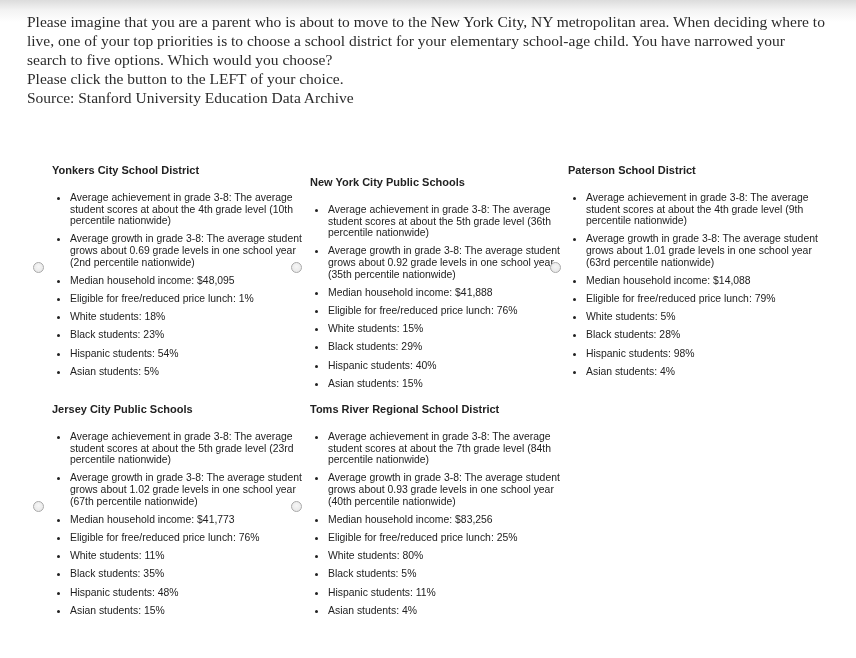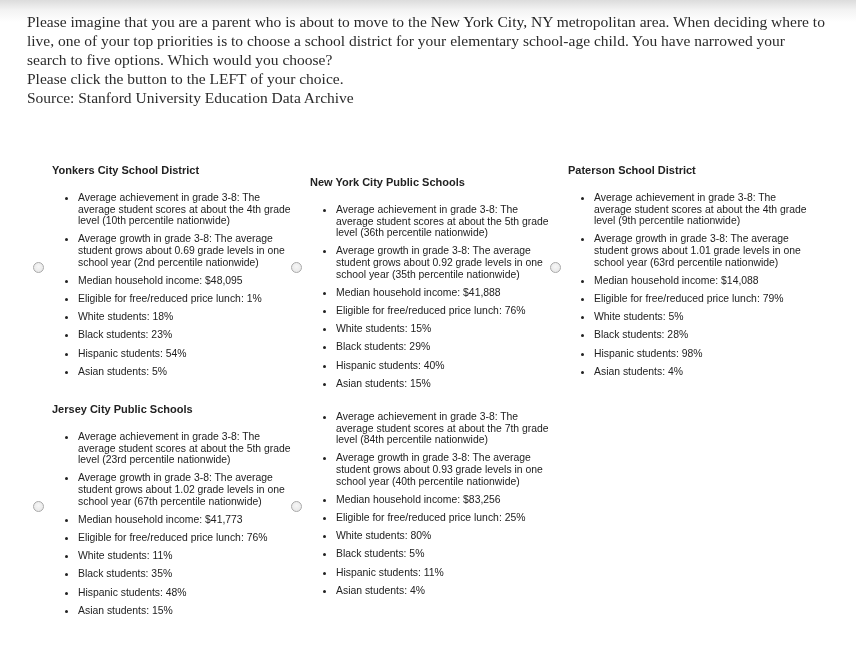--- a/index.html
+++ b/index.html
@@ -37,21 +37,21 @@
     .option .title {
       font-size: 11px;
       font-weight: bold;
       text-align: left;
       margin: 0 0 15px 0;
       height: 13px;
       line-height: 13px;
     }
     .option ul {
       list-style: none;
-      margin: 8px;
+      margin: 0;
       padding: 0 0 0 18px;
     }
     .option li {
       position: relative;
       font-size: 10.4px;
       line-height: 11.6px;
       margin-bottom: 6.6px;
     }
     .option li::before {
       content: "";
@@ -138,20 +138,21 @@
     <li>Eligible for free/reduced price lunch: 76%</li>
     <li>White students: 11%</li>
     <li>Black students: 35%</li>
     <li>Hispanic students: 48%</li>
     <li>Asian students: 15%</li>
   </ul>
 </div>
 
 <div class="radio" style="left:291px; top:501px;"></div>
 <div class="option" style="left:310px; top:403px;">
+  <div class="title">Toms River Regional School District</div>
   <ul>
     <li>Average achievement in grade 3-8: The average student scores at about the 7th grade level (84th percentile nationwide)</li>
     <li>Average growth in grade 3-8: The average student grows about 0.93 grade levels in one school year (40th percentile nationwide)</li>
     <li>Median household income: $83,256</li>
     <li>Eligible for free/reduced price lunch: 25%</li>
     <li>White students: 80%</li>
     <li>Black students: 5%</li>
     <li>Hispanic students: 11%</li>
     <li>Asian students: 4%</li>
   </ul>

